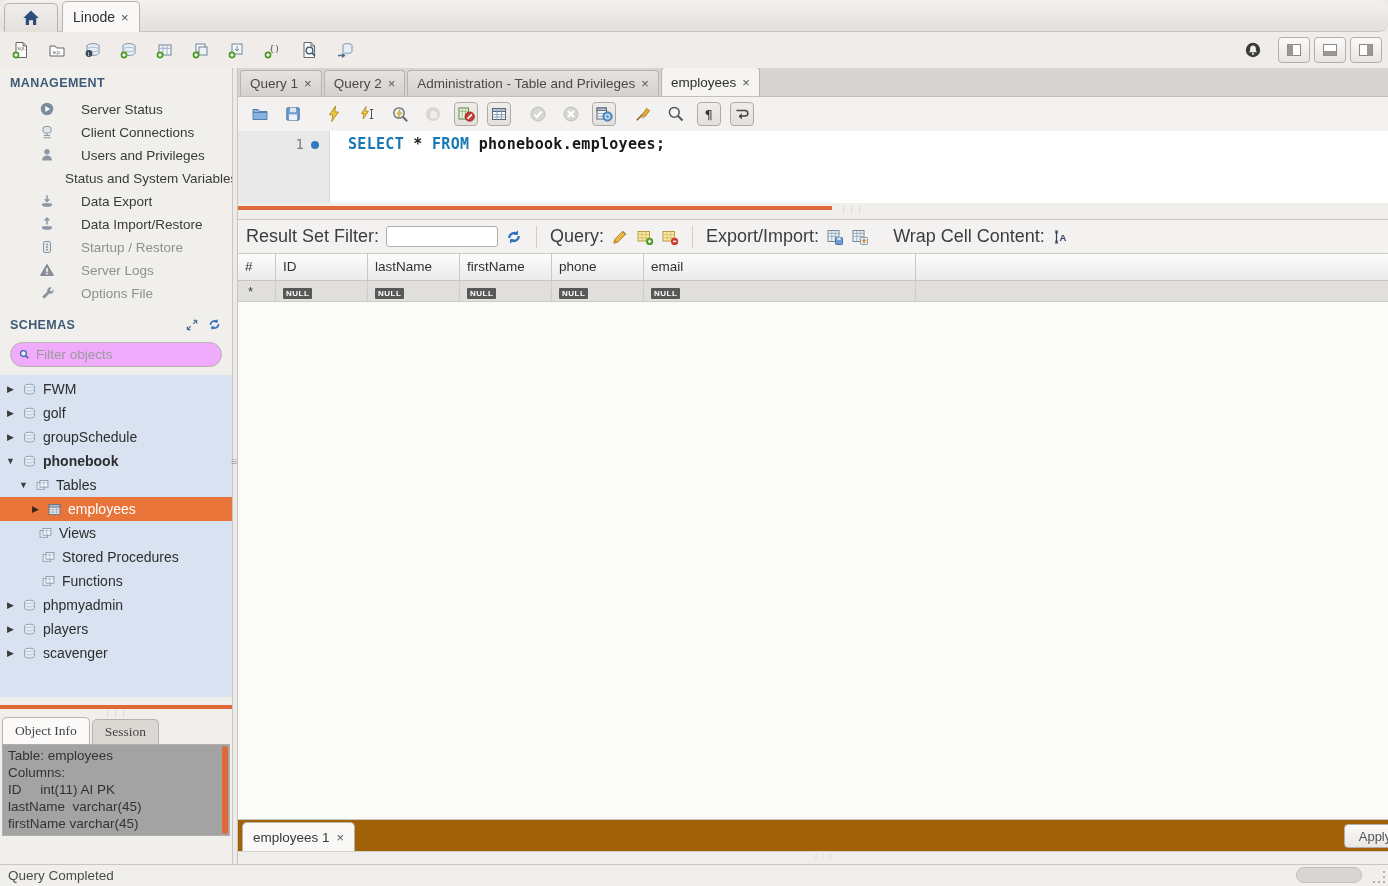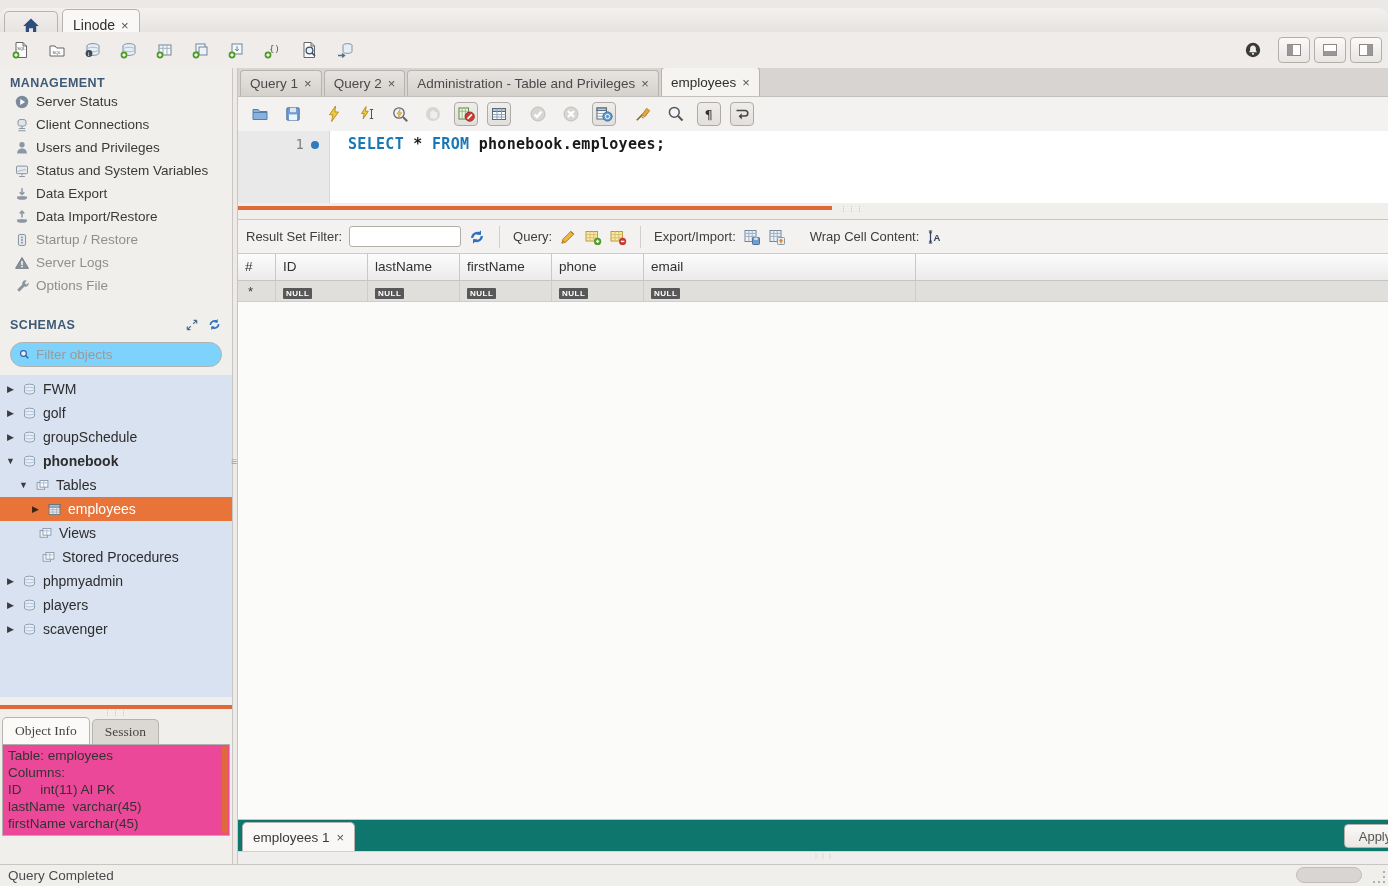--- a/index.html
+++ b/index.html
@@ -1,21 +1,21 @@
 <!DOCTYPE html>
 <html><head>
 <meta charset="utf-8">
 <style>
   * { box-sizing: border-box; margin: 0; padding: 0; }
   html,body { width:1388px; height:886px; overflow:hidden;
     font-family:"Liberation Sans",sans-serif; font-size:13px; color:#333; background:#ebe8e5;}
   .window{position:relative;width:1388px;height:886px;background:#ebe8e5;}
 
   
-  .titlebar{position:absolute;left:0;top:8px;width:100%;height:32px;
+  .titlebar{position:absolute;left:0;top:0;width:100%;height:32px;
     background:linear-gradient(#f3f1ef,#e2dfdc);border-bottom:1px solid #c8c5c1;border-radius:9px;}
   .home-tab{position:absolute;left:4px;top:3px;width:54px;height:29px;
     background:linear-gradient(#f0eeec,#e3e0dd);border:1px solid #b7b4b0;border-bottom:none;
     border-radius:5px 5px 0 0;display:flex;align-items:center;justify-content:center;}
   .conn-tab{position:absolute;left:62px;top:1px;height:31px;padding:0 10px;
     background:#f9f8f6;border:1px solid #b7b4b0;border-bottom:none;border-radius:5px 5px 0 0;
     display:flex;align-items:center;gap:6px;font-size:14px;color:#2f2f2f;}
   .close-x{color:#555;font-size:13px;cursor:default;}
 
   
@@ -29,43 +29,43 @@
   .ic{display:inline-block;width:18px;height:18px;line-height:0;}
   .ic svg{width:100%;height:100%;display:block;}
   .ic.s15{width:15px;height:15px;} .ic.s16{width:16px;height:16px;} .ic.s14{width:14px;height:14px;} .ic.s20{width:20px;height:20px;}
 
   
   .sidebar{position:absolute;left:0;top:68px;width:233px;height:796px;background:#f1efec;
     border-right:1px solid #cac7c3;display:flex;flex-direction:column;overflow:hidden;}
   .sec-title{font-weight:bold;font-size:12.5px;color:#3e5a77;letter-spacing:.4px;
     padding:8px 10px 4px 10px;display:flex;align-items:center;gap:6px;}
   .sec-title .right-icons{margin-left:auto;display:flex;gap:8px;align-items:center;}
-  .side-item{height:23px;display:flex;align-items:flex-start;gap:6px;padding-left:14px;
+  .side-item{height:23px;display:flex;align-items:flex-end;gap:26px;padding-left:39px;
     font-size:13.5px;color:#3a3a3a;white-space:nowrap;overflow:hidden;}
   .side-item.dim{color:#8f8f8f;}
   .filter-wrap{margin:6px 10px 4px 10px;height:25px;border:1px solid #b5b2ae;border-radius:13px;
-    background:#7dd3fc;display:flex;align-items:center;padding:0 8px;gap:6px;}
+    background:#f0abfc;display:flex;align-items:center;padding:0 8px;gap:6px;}
   .filter-wrap input{border:none;outline:none;flex:1;font-size:13.5px;font-family:"Liberation Sans",sans-serif;color:#333;background:transparent;}
   .filter-wrap input::placeholder{color:#9a9a9a;}
 
   .tree{margin-top:4px;height:322px;background:#d9e2f0;overflow:hidden;padding-top:2px;}
   .tree-row{height:24px;display:flex;align-items:center;gap:6px;font-size:14px;color:#2d2d2d;white-space:nowrap;}
   .tree-row .tw{width:11px;text-align:center;font-size:9px;color:#3c3c3c;flex:none;}
   .tree-row.sel{background:#e8743a;color:#fff;}
   .tree-row.sel .tw{color:#3a2414;}
   .tree-row.bold{font-weight:bold;}
 
   .side-splitter{height:4px;background:#e0693a;margin-top:8px;}
   .splitter-dots{height:8px;text-align:center;color:#a8a5a1;font-size:7px;letter-spacing:1px;line-height:8px;}
 
   .oi-tabs{display:flex;align-items:flex-end;height:27px;padding-left:2px;gap:2px;font-family:Liberation Serif, serif;}
   .oi-tab{height:25px;padding:0 12px;display:flex;align-items:center;font-size:13.5px;color:#444;
     border:1px solid #b7b4b0;border-bottom:none;border-radius:5px 5px 0 0;background:#dbd8d4;}
   .oi-tab.active{background:#fbfaf9;height:27px;z-index:2;}
-  .oi-box{margin:0 2px;border:1px solid #b2afab;background:#ec4899;position:relative;
+  .oi-box{margin:0 2px;border:1px solid #b2afab;background:#a3a3a3;position:relative;
     height:92px;padding:2px 10px 2px 5px;overflow:hidden;}
   .oi-line{font-size:13.5px;color:#333;line-height:17px;white-space:pre;}
   .oi-scroll{position:absolute;right:1px;top:1px;bottom:1px;width:6px;background:#e0693a;border-radius:3px;}
 
   
   .vsplit{position:absolute;left:233px;top:68px;width:5px;height:796px;background:#edeae7;border-right:1px solid #c8c5c1;}
   .vsplit::after{content:"☰";position:absolute;top:390px;left:-2px;font-size:7px;color:#9a9794;}
   .main{position:absolute;left:238px;top:68px;right:0;bottom:22px;display:flex;flex-direction:column;overflow:hidden;background:#f4f2f0;}
 
   .query-tabs{height:29px;background:#d7d4d1;display:flex;align-items:flex-end;padding-left:2px;gap:2px;border-bottom:1px solid #c3c0bc;}
@@ -85,36 +85,36 @@
   .codearea{flex:1;padding:4px 0 0 18px;font-family:"DejaVu Sans Mono","Liberation Mono",monospace;
     font-size:15px;font-weight:600;color:#1a1a1a;letter-spacing:.3px;}
   .kw{color:#1878b6;}
 
   .editor-splitter{height:16px;background:#f1efec;position:relative;}
   .editor-splitter .bar{position:absolute;left:0;top:3px;width:594px;height:4px;background:#e0693a;}
   .editor-splitter .dots{position:absolute;left:602px;top:2px;font-size:7px;color:#a8a5a1;letter-spacing:1px;}
 
   .result-toolbar{height:35px;border-top:1px solid #c9c6c2;border-bottom:1px solid #cfccc8;
     background:#f4f2f0;display:flex;align-items:center;padding-left:8px;gap:7px;}
-  .rt-label{font-size:13px;color:#3d3d3d;white-space:nowrap;}
+  .rt-label{font-size:18px;color:#3d3d3d;white-space:nowrap;}
   .rt-input{width:112px;height:21px;border:1px solid #b2afab;border-radius:3px;background:#fff;
     font-family:"Liberation Sans",sans-serif;font-size:12px;padding:0 4px;outline:none;}
   .rt-sep{width:1px;height:22px;background:#d2cfcb;margin:0 6px;}
 
   .grid-header{height:27px;display:flex;background:linear-gradient(#fcfcfc,#ebebea);border-bottom:1px solid #c6c5c3;}
   .gh-cell{border-right:1px solid #c9c8c6;padding:5px 0 0 7px;font-size:13.5px;color:#303030;overflow:hidden;white-space:nowrap;}
   .grid-row{height:21px;display:flex;background:#e1dfdc;border-bottom:1px solid #cfcdca;}
   .gr-cell{border-right:1px solid #cfcdca;padding:3px 0 0 7px;overflow:hidden;}
   .c0{width:38px;} .c1{width:92px;} .c2{width:92px;} .c3{width:92px;} .c4{width:92px;} .c5{width:272px;} .cf{flex:1;border-right:none;}
   .row-marker{font-size:13px;color:#3c3c3c;padding-left:10px;}
   .null-badge{display:inline-block;background:#585858;color:#fff;font-size:8px;font-weight:bold;
     letter-spacing:.5px;padding:2px 3px 1px 3px;border-radius:1px;line-height:1;}
   .grid-empty{flex:1;background:#fbfbfa;}
 
-  .result-footer{height:32px;background:#0f766e;border-top:1px solid #c9c6c2;position:relative;
+  .result-footer{height:32px;background:#a16207;border-top:1px solid #c9c6c2;position:relative;
     display:flex;align-items:flex-end;padding-left:4px;overflow:hidden;}
   .rtab{height:29px;padding:0 10px;display:flex;align-items:center;gap:7px;font-size:13.5px;color:#3a3a3a;
     background:#f9f8f6;border:1px solid #b7b4b0;border-bottom:none;border-radius:5px 5px 0 0;}
   .apply-btn{position:absolute;right:-18px;top:4px;width:62px;height:24px;border:1px solid #b2afab;border-radius:4px;
     background:linear-gradient(#fbfaf9,#eae7e4);font-family:"Liberation Sans",sans-serif;font-size:13px;color:#555;}
   .footer-strip{height:13px;background:#f0eeec;border-top:1px solid #d5d2ce;position:relative;}
   .footer-strip::after{content:"⋮⋮⋮";position:absolute;left:50%;top:0;font-size:6px;color:#a8a5a1;letter-spacing:1px;}
 
   
   .statusbar{position:absolute;left:0;bottom:0;width:100%;height:22px;background:#f1efec;
@@ -491,20 +491,30 @@
       <div class="tree-row" style="padding-left:41px;">
         <span class="ic s15">
             <svg viewBox="0 0 18 18" xmlns="http://www.w3.org/2000/svg">
               <rect x="2.5" y="5.5" width="9" height="8" fill="#eef2f6" stroke="#7e93a8"></rect>
               <rect x="6" y="3" width="9.5" height="8" fill="#f5f8fb" stroke="#7e93a8"></rect>
               <path d="M6 5.8h9.5M10.5 3v8" stroke="#a8b8c6"></path>
             </svg>
           </span>
         <span>Stored Procedures</span>
       </div>
+      <div class="tree-row" style="padding-left:41px;">
+        <span class="ic s15">
+            <svg viewBox="0 0 18 18" xmlns="http://www.w3.org/2000/svg">
+              <rect x="2.5" y="5.5" width="9" height="8" fill="#eef2f6" stroke="#7e93a8"></rect>
+              <rect x="6" y="3" width="9.5" height="8" fill="#f5f8fb" stroke="#7e93a8"></rect>
+              <path d="M6 5.8h9.5M10.5 3v8" stroke="#a8b8c6"></path>
+            </svg>
+          </span>
+        <span>Functions</span>
+      </div>
       <div class="tree-row" style="padding-left:5px;">
         <span class="tw">▶</span>
         <span class="ic s15">
             <svg viewBox="0 0 18 18" xmlns="http://www.w3.org/2000/svg">
               <ellipse cx="9" cy="5" rx="6" ry="2.4" fill="#e7edf4" stroke="#7e93a8"></ellipse>
               <path d="M3 5v7c0 1.3 2.7 2.4 6 2.4s6-1.1 6-2.4V5" fill="#e7edf4" stroke="#7e93a8"></path>
               <ellipse cx="9" cy="8.5" rx="6" ry="2.2" fill="none" stroke="#aebdca"></ellipse>
             </svg>
           </span>
         <span>phpmyadmin</span>

